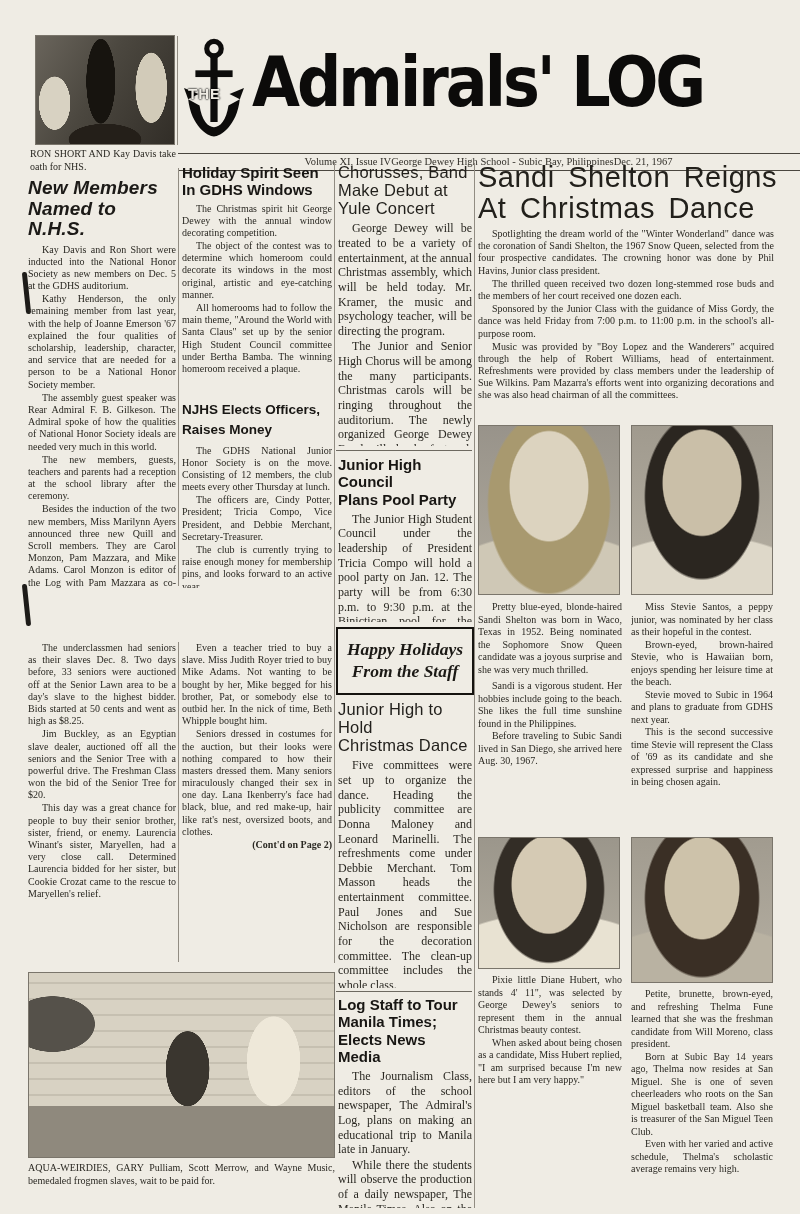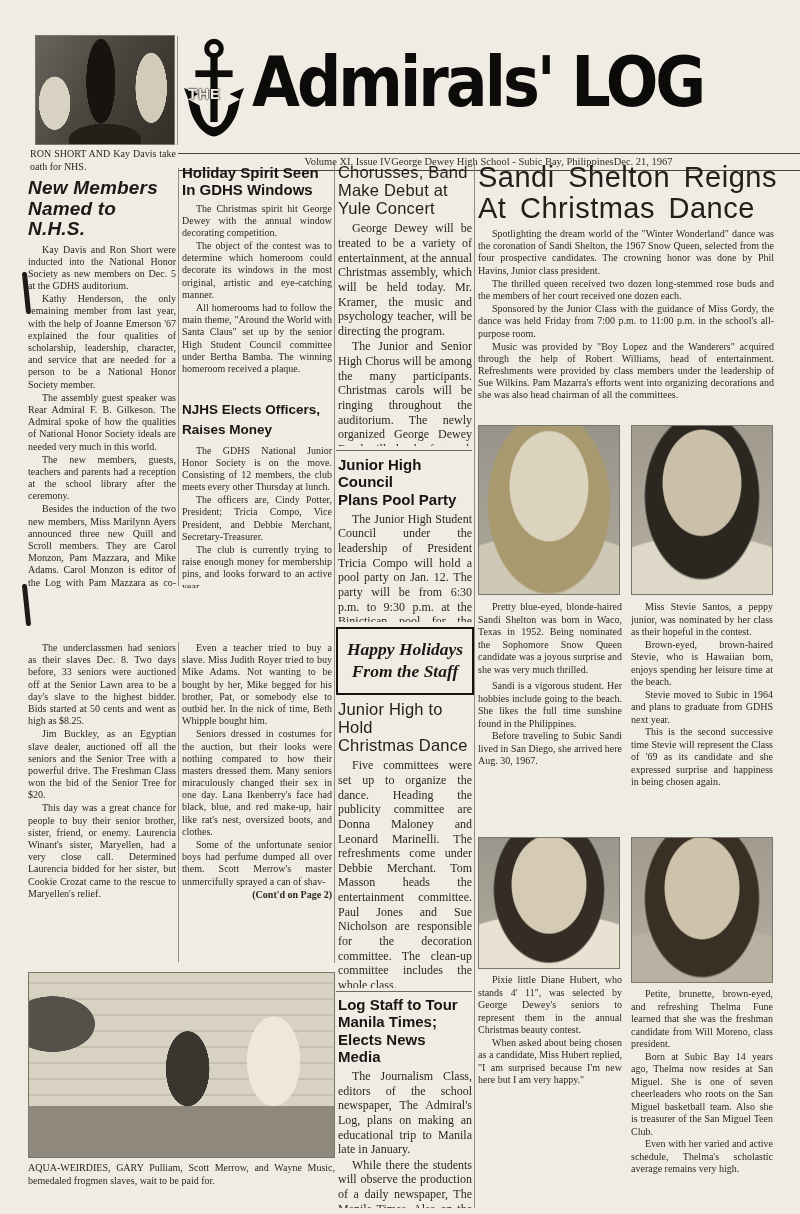--- a/index.html
+++ b/index.html
@@ -148,21 +148,20 @@
 
   <div class="abs clip body" style="left:28px;top:642px;width:148px;height:322px;">
     <p>The underclassmen had seniors as their slaves Dec. 8. Two days before, 33 seniors were auctioned off at the Senior Lawn area to be a day's slave to the highest bidder. Bids started at 50 cents and went as high as $8.25.</p>
     <p>Jim Buckley, as an Egyptian slave dealer, auctioned off all the seniors and the Senior Tree with a powerful drive. The Freshman Class won the bid of the Senior Tree for $20.</p>
     <p>This day was a great chance for people to buy their senior brother, sister, friend, or enemy. Laurencia Winant's sister, Maryellen, had a very close call. Determined Laurencia bidded for her sister, but Cookie Crozat came to the rescue to Maryellen's relief.</p>
   </div>
 
   <div class="abs clip body" style="left:182px;top:642px;width:150px;height:322px;">
     <p>Even a teacher tried to buy a slave. Miss Judith Royer tried to buy Mike Adams. Not wanting to be bought by her, Mike begged for his brother, Pat, or somebody else to outbid her. In the nick of time, Beth Whipple bought him.</p>
     <p>Seniors dressed in costumes for the auction, but their looks were nothing compared to how their masters dressed them. Many seniors miraculously changed their sex in one day. Lana Ikenberry's face had black, blue, and red make-up, hair like rat's nest, oversized boots, and clothes.</p>
-    <p>Some of the unfortunate senior boys had perfume dumped all over them. Scott Merrow's master unmercifully sprayed a can of shav-</p>
     <p style="text-align:right;text-indent:0;font-weight:bold;">(Cont'd on Page 2)</p>
   </div>
 
   <div class="abs photo photo-auction" style="left:28px;top:972px;width:307px;height:186px;"></div>
   <div class="abs cap cap-lead" style="left:28px;top:1162px;width:307px;">
     <p>AQUA-WEIRDIES, GARY Pulliam, Scott Merrow, and Wayne Music, bemedaled frogmen slaves, wait to be paid for.</p>
   </div>
 
   <div class="abs clip" style="left:338px;top:163px;width:134px;height:283px;">
     <div class="h-light">Chorusses, Band</div>

